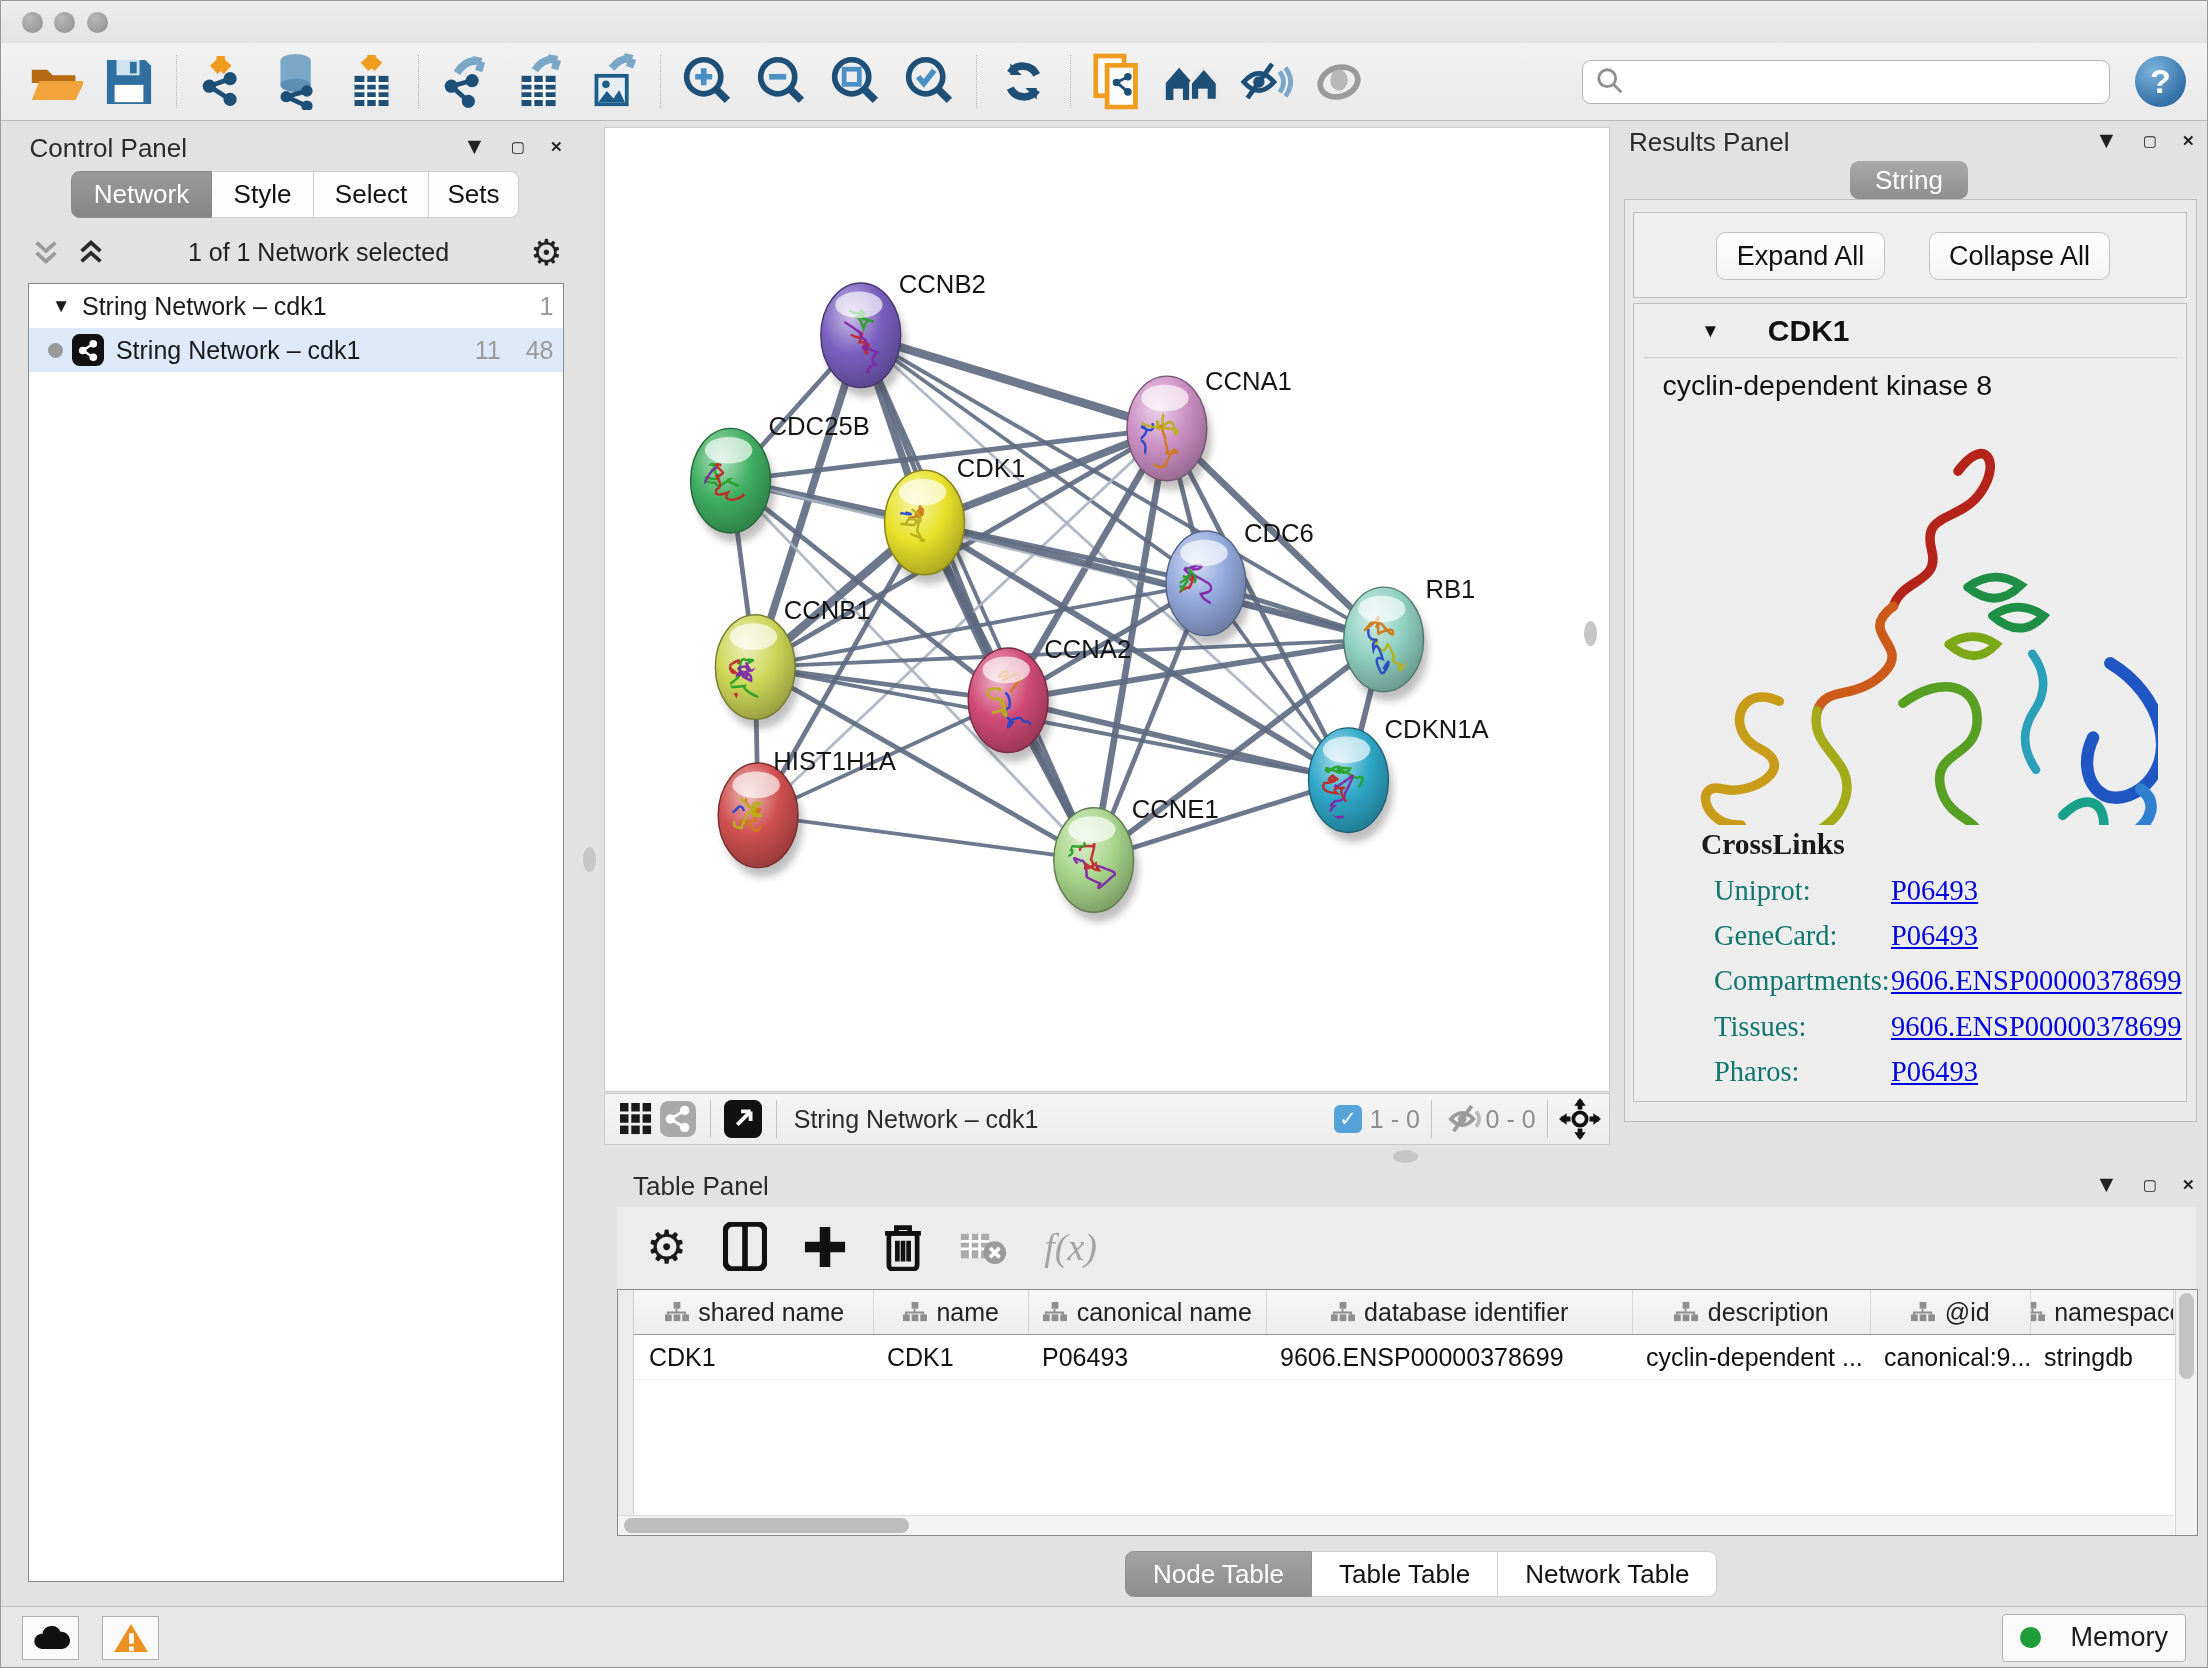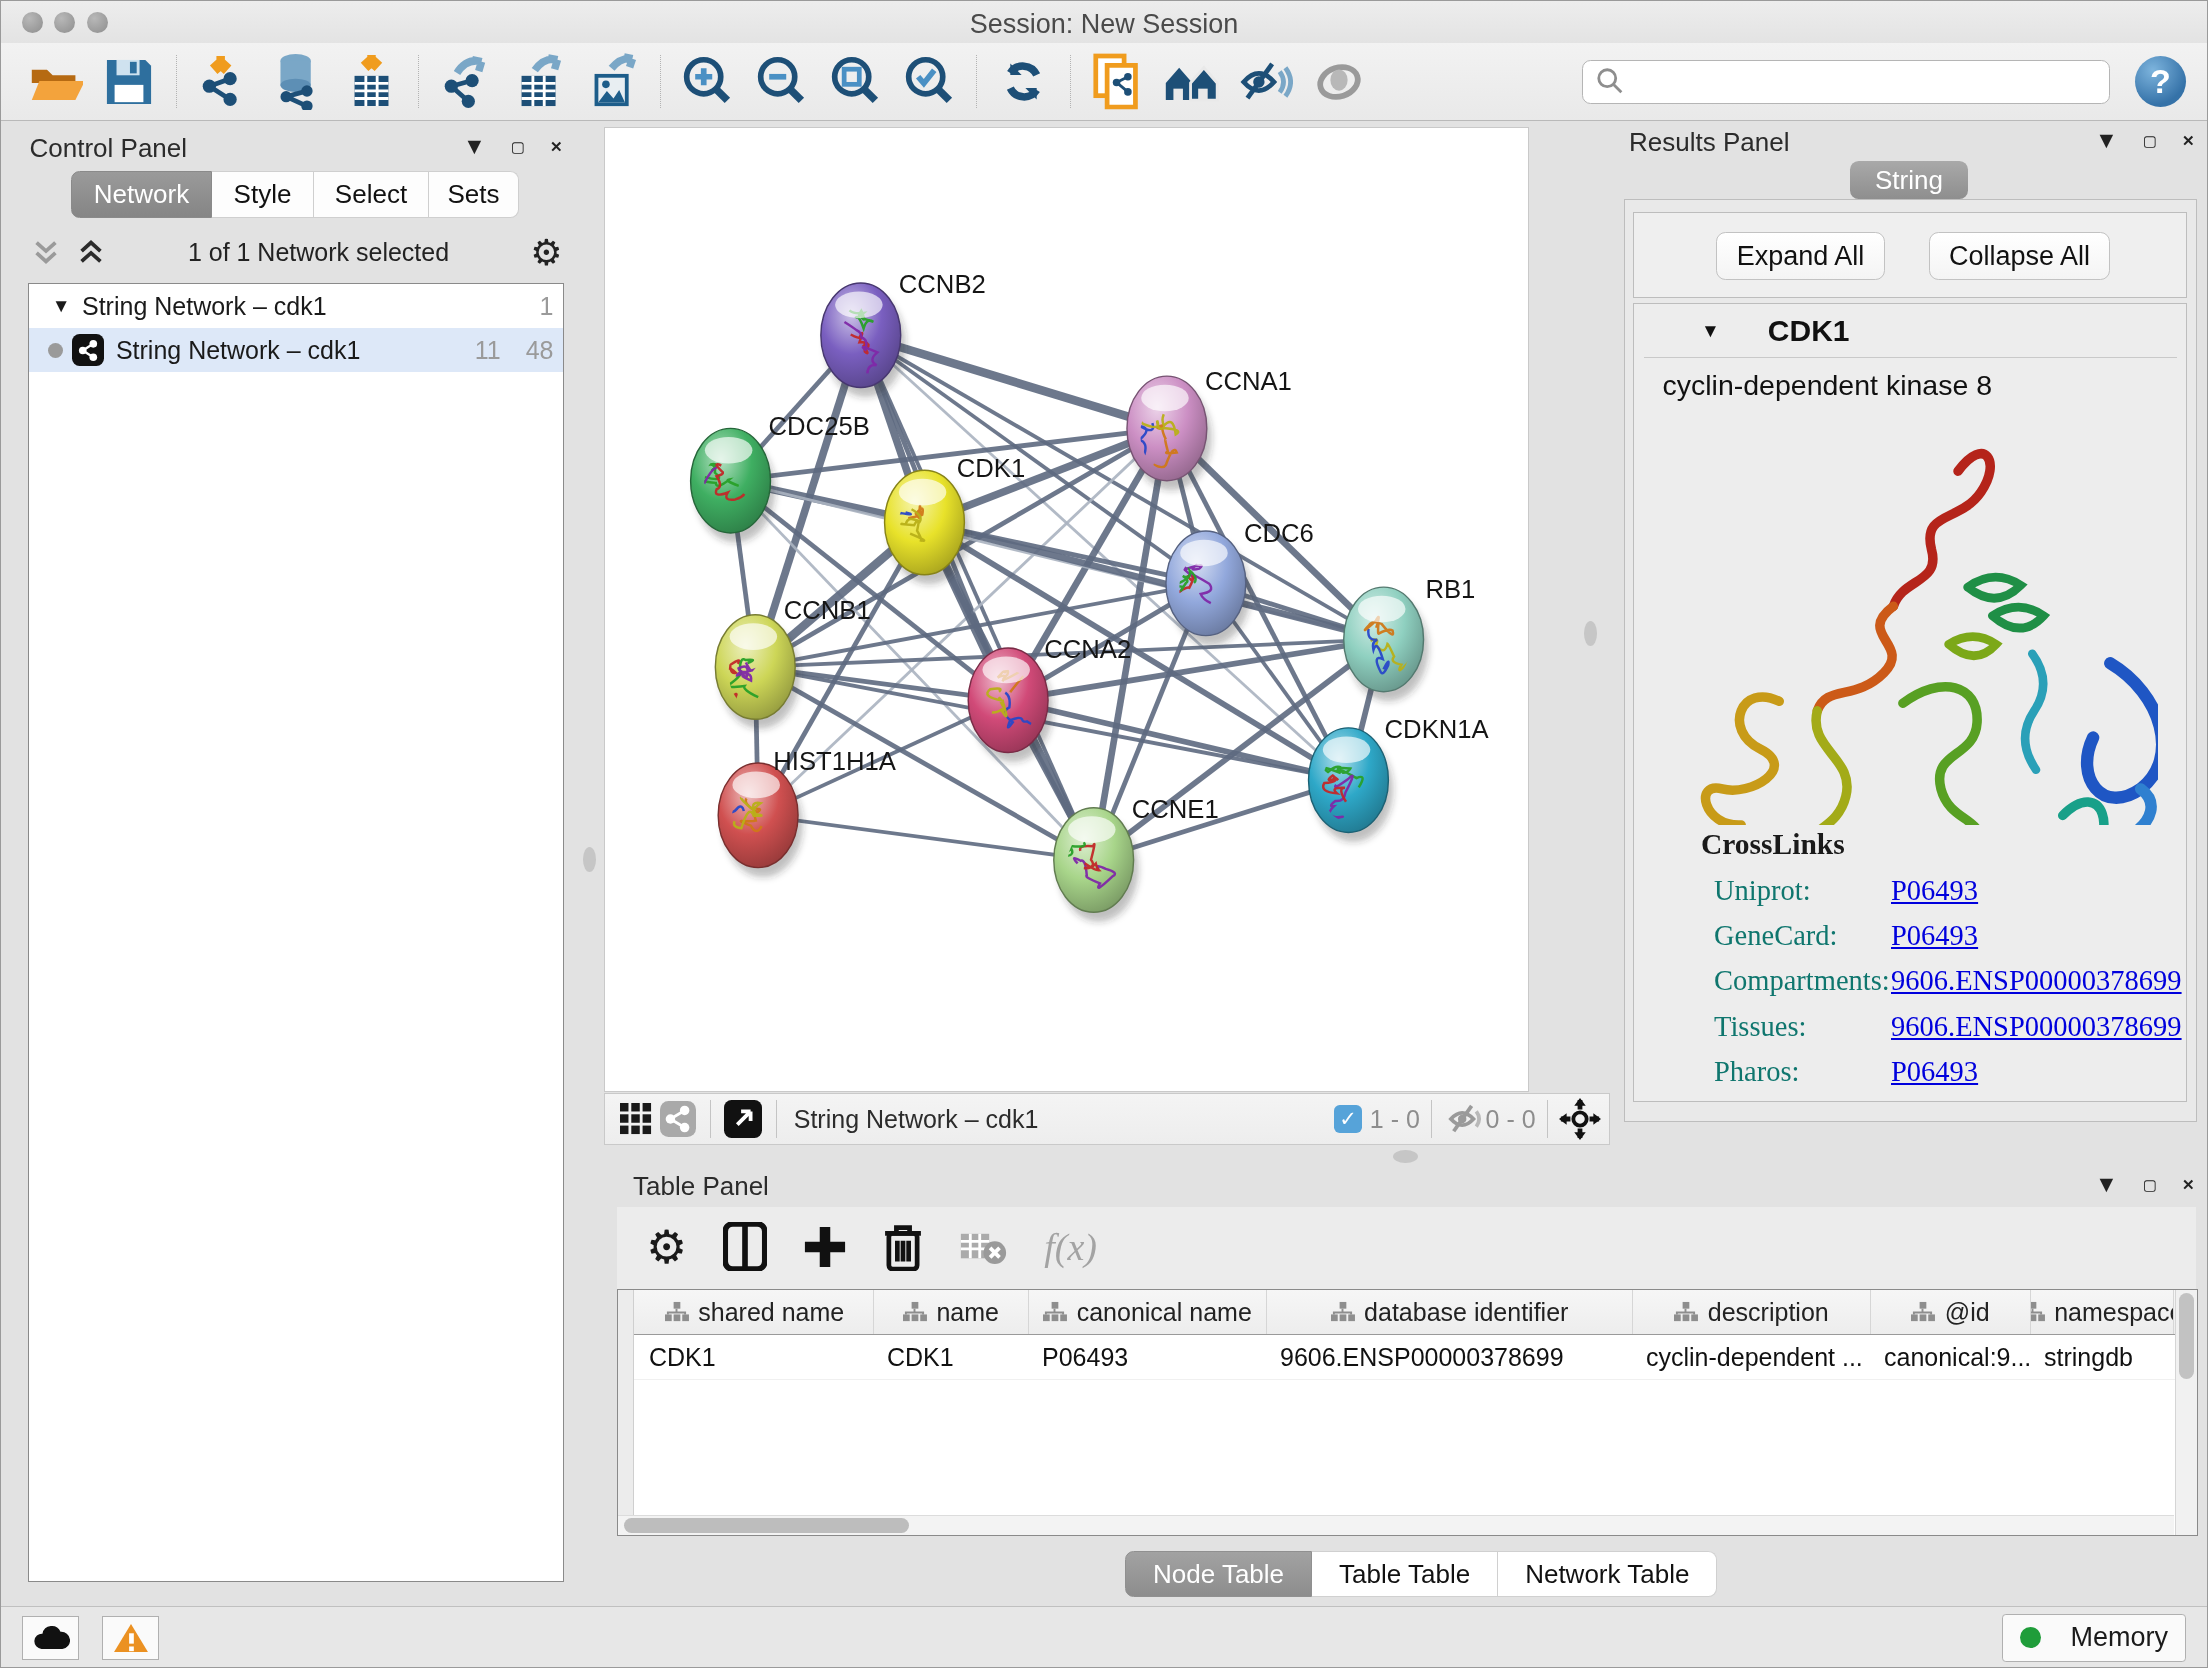--- a/index.html
+++ b/index.html
@@ -40,21 +40,21 @@
   .cp-sumrow{position:absolute;display:flex;align-items:center;font-size:25px;color:#222;}
   .cp-box{position:absolute;background:#fff;border:1.9px solid #8a8a8a;}
   .treerow{display:flex;align-items:center;height:44px;font-size:25px;padding:0 9.5px;}
   .treerow .spacer{flex:1;}
   .treerow .num{color:#9a9a9a;margin-left:25px;font-size:25px;}
   .row-sel{background:#dde8f8;}
   .sharebadge{width:32px;height:32px;border-radius:7.6px;background:#111;display:flex;
     align-items:center;justify-content:center;margin:0 11.4px 0 5.7px;}
   .graydot{width:15px;height:15px;border-radius:50%;background:#9a9a9a;margin:0 3.8px 0 9.5px;}
   
-  .canvas{position:absolute;left:603px;top:126px;width:925px;height:965px;background:#fff;
+  .canvas{position:absolute;left:603px;top:126px;width:1006px;height:965px;background:#fff;
     border:1px solid #c9c9c9;box-sizing:border-box;}
   .canvasbar{position:absolute;left:603px;top:1092px;width:1006px;height:52px;
     background:linear-gradient(#f4f4f4,#ededed);border:1px solid #c9c9c9;box-sizing:border-box;
     display:flex;align-items:center;font-size:25px;color:#2c2c2c;}
   .cdiv{height:38px;border-left:1px solid #c4c4c4;margin:0 11.4px;}
   .cbicon{display:flex;align-items:center;justify-content:center;width:42px;height:42px;}
   .checkbox{width:28.5px;height:28.5px;border-radius:5.7px;background:#56a3d9;color:#fff;font-size:21px;
     display:flex;align-items:center;justify-content:center;margin-right:7.6px;}
   .cnt{color:#8d8d8d;}
   .splitdot{position:absolute;background:#c6c6c6;border-radius:50%;}
@@ -100,21 +100,20 @@
 </style>
 </head>
 <body>
 
 <div class="window">
 
   <div class="titlebar">
     <div class="tl" style="left:21px"></div>
     <div class="tl" style="left:53px"></div>
     <div class="tl" style="left:86px"></div>
-    <div class="title-text">Session: New Session</div>
   </div>
 
   <div class="toolbar">
     <div class="tbtn">
       <svg width="55" height="48" viewBox="0 0 58 50">
           <path d="M4 12 h16 l6 6 h24 v8 h-46z" fill="#b66a12"></path>
           <path d="M4 44 l8-20 h48 l-10 20z" fill="#f3a33c"></path>
         </svg>
     </div>
     <div class="tbtn">

